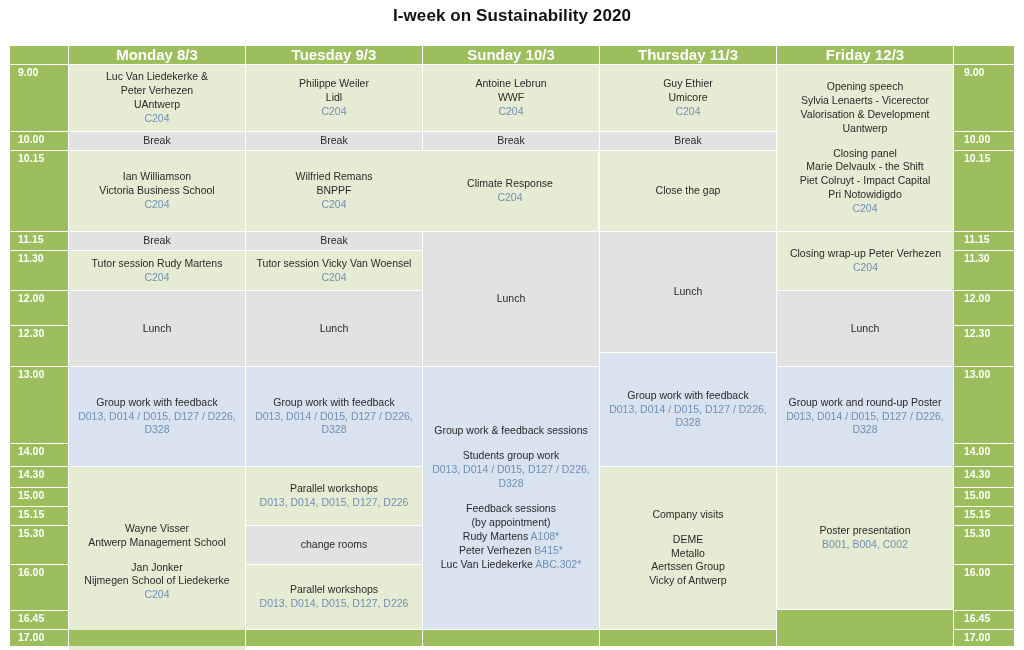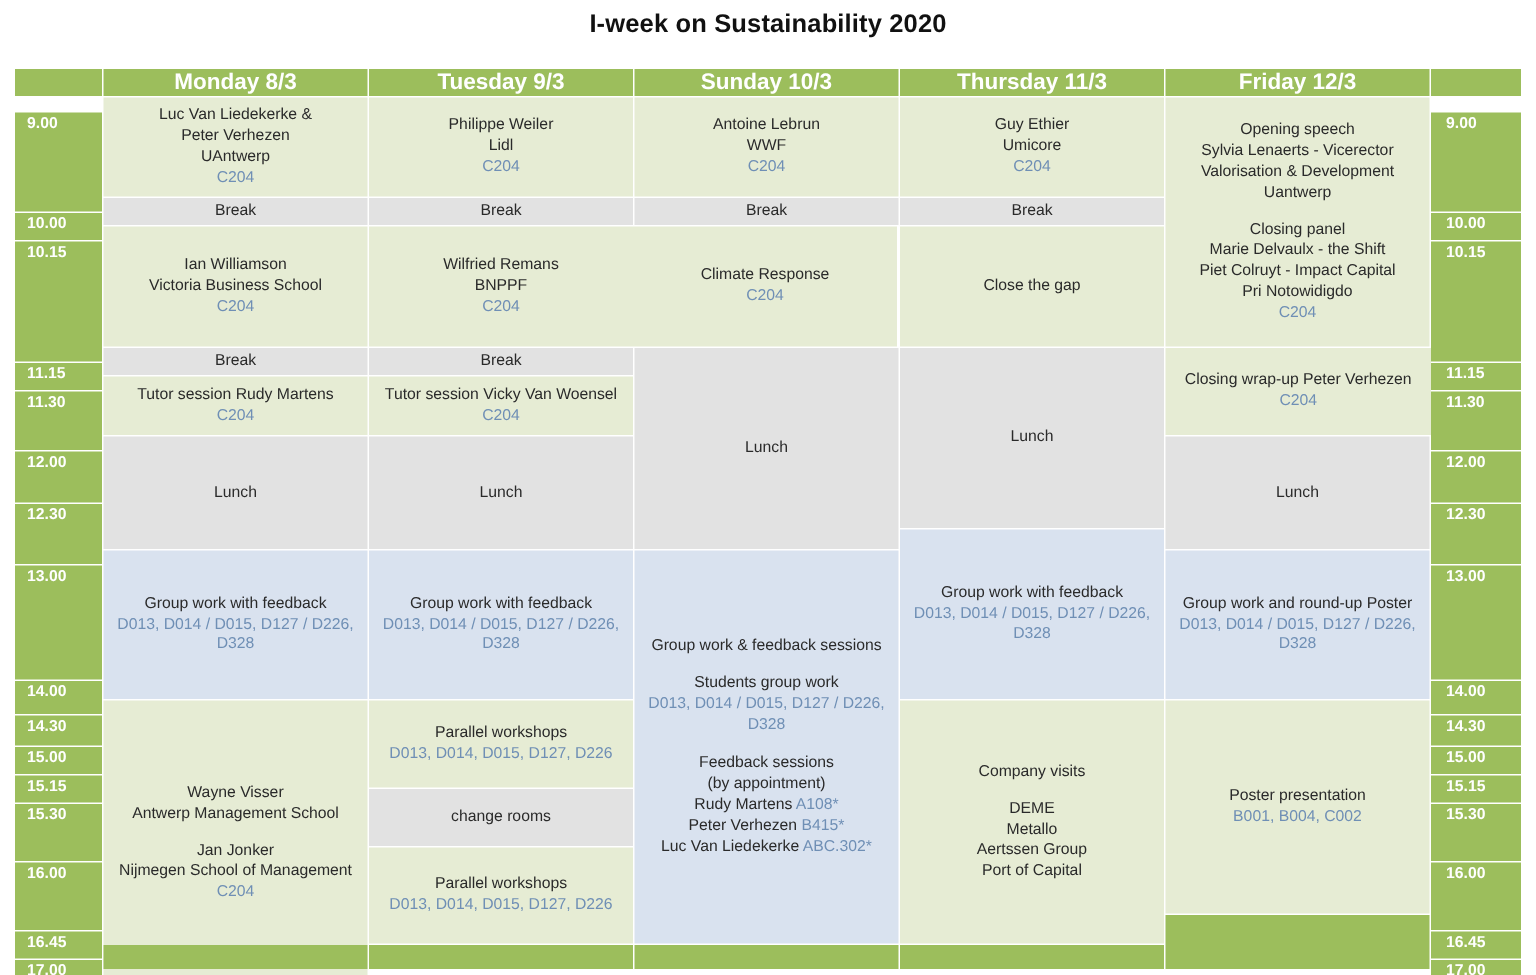--- a/index.html
+++ b/index.html
@@ -53,21 +53,20 @@
     font-weight: bold;
   }
   .c-time {
     background: #9cbe5c;
     color: #ffffff;
     font-size: 10.5px;
     font-weight: bold;
     align-items: flex-start;
     justify-content: flex-start;
     padding: 1px 0 0 8px;
-    margin-top: 10px;
   }
   .c-time.right {
     padding: 1px 0 0 10px;
   }
   .c-blank {
     background: #9cbe5c;
   }
   .c-session {
     background: #e6ecd4;
     font-size: 10.5px;
@@ -158,21 +157,21 @@
   <div class="cell c-break" style="left:59px;top:245px;width:176px;height:75px;">Lunch</div>
   <div class="cell c-group" style="left:59px;top:321px;width:176px;height:99px;">
     <span class="ln">Group work with feedback</span>
     <span class="ln room">D013, D014 / D015, D127 / D226, D328</span>
   </div>
   <div class="cell c-session" style="left:59px;top:421px;width:176px;height:190px;">
     <span class="ln">Wayne Visser</span>
     <span class="ln">Antwerp Management School</span>
     <span class="spacer"></span>
     <span class="ln">Jan Jonker</span>
-    <span class="ln">Nijmegen School of Management</span>
+    <span class="ln">Nijmegen School of Liedekerke</span>
     <span class="ln room">C204</span>
   </div>
   <div class="cell c-blank" style="left:59px;top:584px;width:176px;height:16px;"></div>
 
   <div class="cell c-session" style="left:236px;top:19px;width:176px;height:66px;">
     <span class="ln">Philippe Weiler</span>
     <span class="ln">Lidl</span>
     <span class="ln room">C204</span>
   </div>
   <div class="cell c-break" style="left:236px;top:86px;width:176px;height:18px;">Break</div>
@@ -251,21 +250,21 @@
   <div class="cell c-group" style="left:590px;top:307px;width:176px;height:113px;">
     <span class="ln">Group work with feedback</span>
     <span class="ln room">D013, D014 / D015, D127 / D226, D328</span>
   </div>
   <div class="cell c-session" style="left:590px;top:421px;width:176px;height:162px;">
     <span class="ln">Company visits</span>
     <span class="spacer"></span>
     <span class="ln">DEME</span>
     <span class="ln">Metallo</span>
     <span class="ln">Aertssen Group</span>
-    <span class="ln">Port of Capital</span>
+    <span class="ln">Vicky of Antwerp</span>
   </div>
   <div class="cell c-blank" style="left:590px;top:584px;width:176px;height:16px;"></div>
 
   <div class="cell c-session" style="left:767px;top:19px;width:176px;height:166px;">
     <span class="ln">Opening speech</span>
     <span class="ln">Sylvia Lenaerts - Vicerector</span>
     <span class="ln">Valorisation &amp; Development</span>
     <span class="ln">Uantwerp</span>
     <span class="spacer"></span>
     <span class="ln">Closing panel</span>

